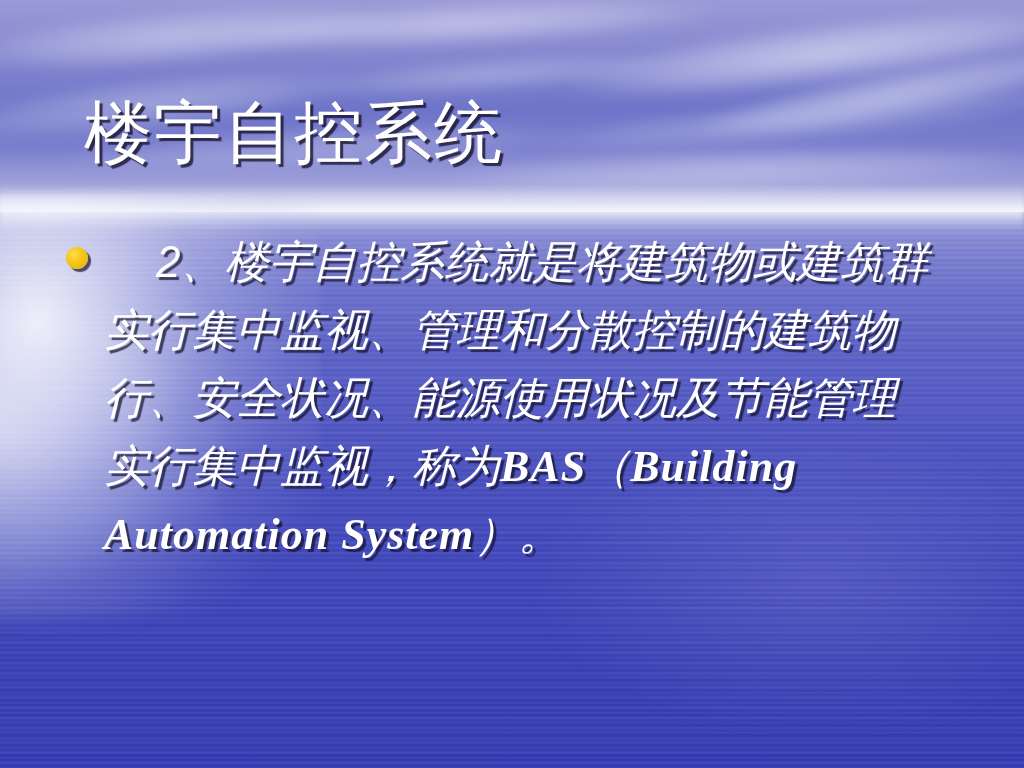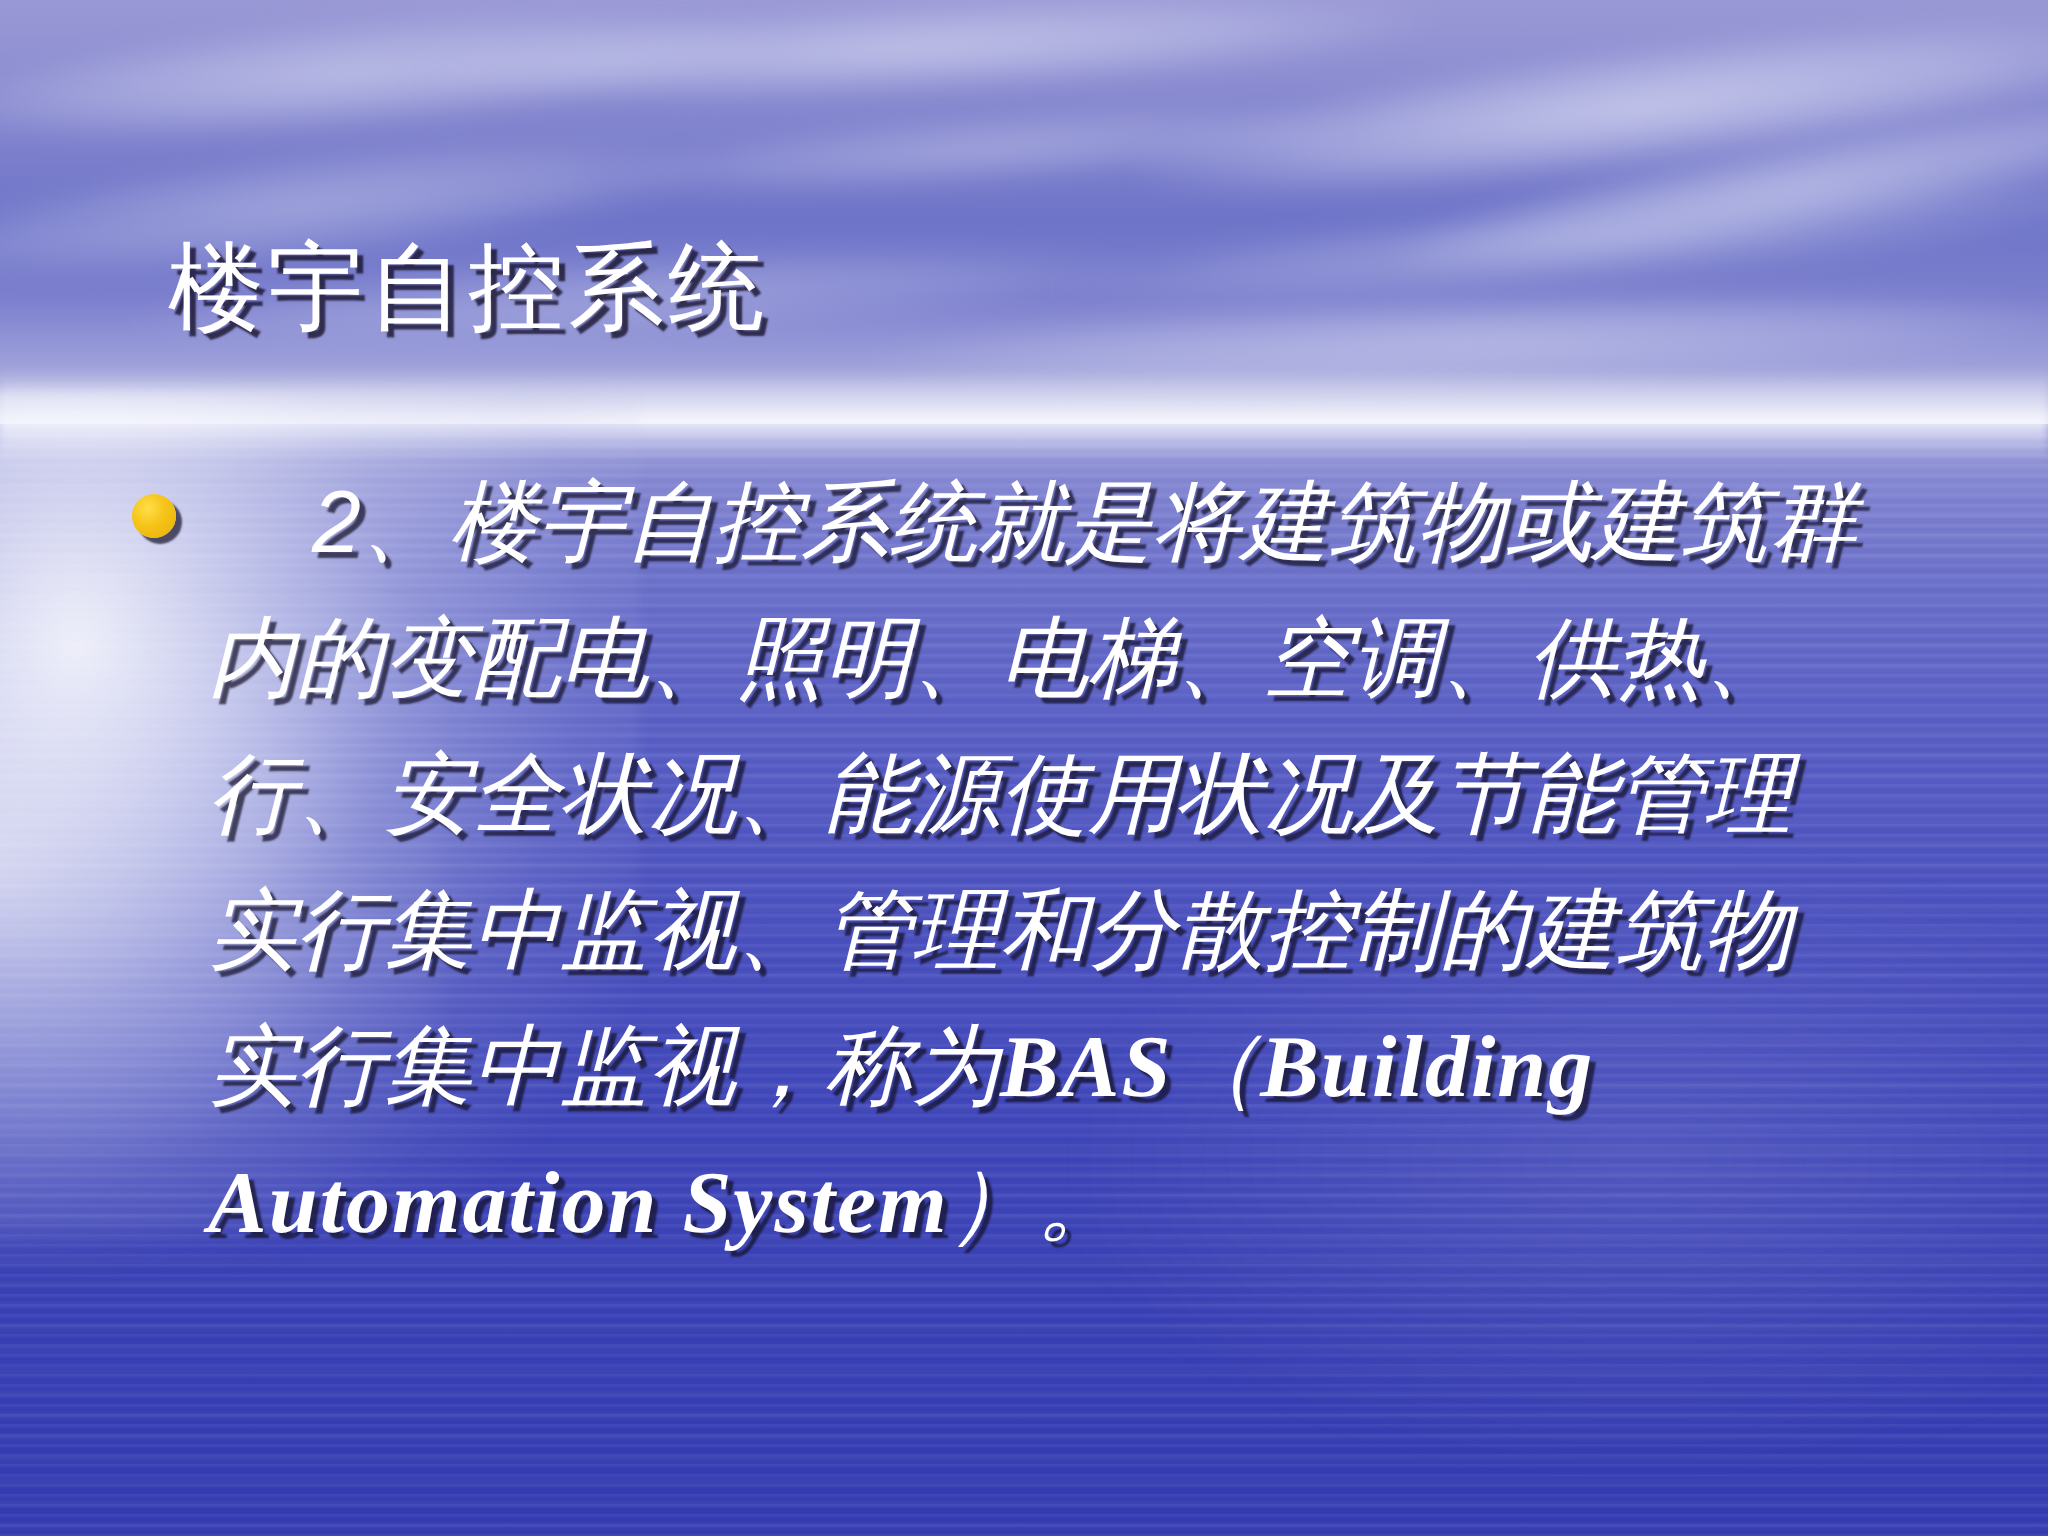--- a/index.html
+++ b/index.html
@@ -150,27 +150,26 @@
     filter: blur(10px);
   }
 
   
   #title {
     position: absolute;
     left: 84px;
     top: 96px;
     width: 860px;
     color: #ffffff;
-    font-size: 48px;
+    font-size: 68px;
     line-height: 1.08;
     letter-spacing: 2px;
     font-weight: 400;
     white-space: nowrap;
     text-shadow: 3px 3px 1px rgba(20,16,40,0.78);
-    margin-top: 23px;
   }
 
   
   #body-block {
     position: absolute;
     left: 60px;
     top: 228px;
     width: 930px;
     font-style: italic;
   }
@@ -233,22 +232,21 @@
   <div class="sea-glow2"></div>
   <div class="sea-sheen"></div>
 
   <div id="title">楼宇自控系统</div>
 
   <div id="body-block">
     <div class="bullet-row">
       <div id="bullet-dot"></div>
       <div class="para">
         <div class="line indent">2、楼宇自控系统就是将建筑物或建筑群</div>
-        <div class="line">内的变配电、照明、电梯、空调、供热、</div>
+        <div class="line">实行集中监视、管理和分散控制的建筑物</div>
         <div class="line">行、安全状况、能源使用状况及节能管理</div>
-        <div class="line">实行集中监视、管理和分散控制的建筑物</div>
         <div class="line"><span>实行集中监视，称为</span><span class="mix-serif">BAS</span><span>（</span><span class="mix-serif">Building</span></div>
         <div class="line"><span class="mix-serif">Automation System</span><span>）</span><span>。</span></div>
       </div>
     </div>
   </div>
 
 </div>
 
 </body></html>

